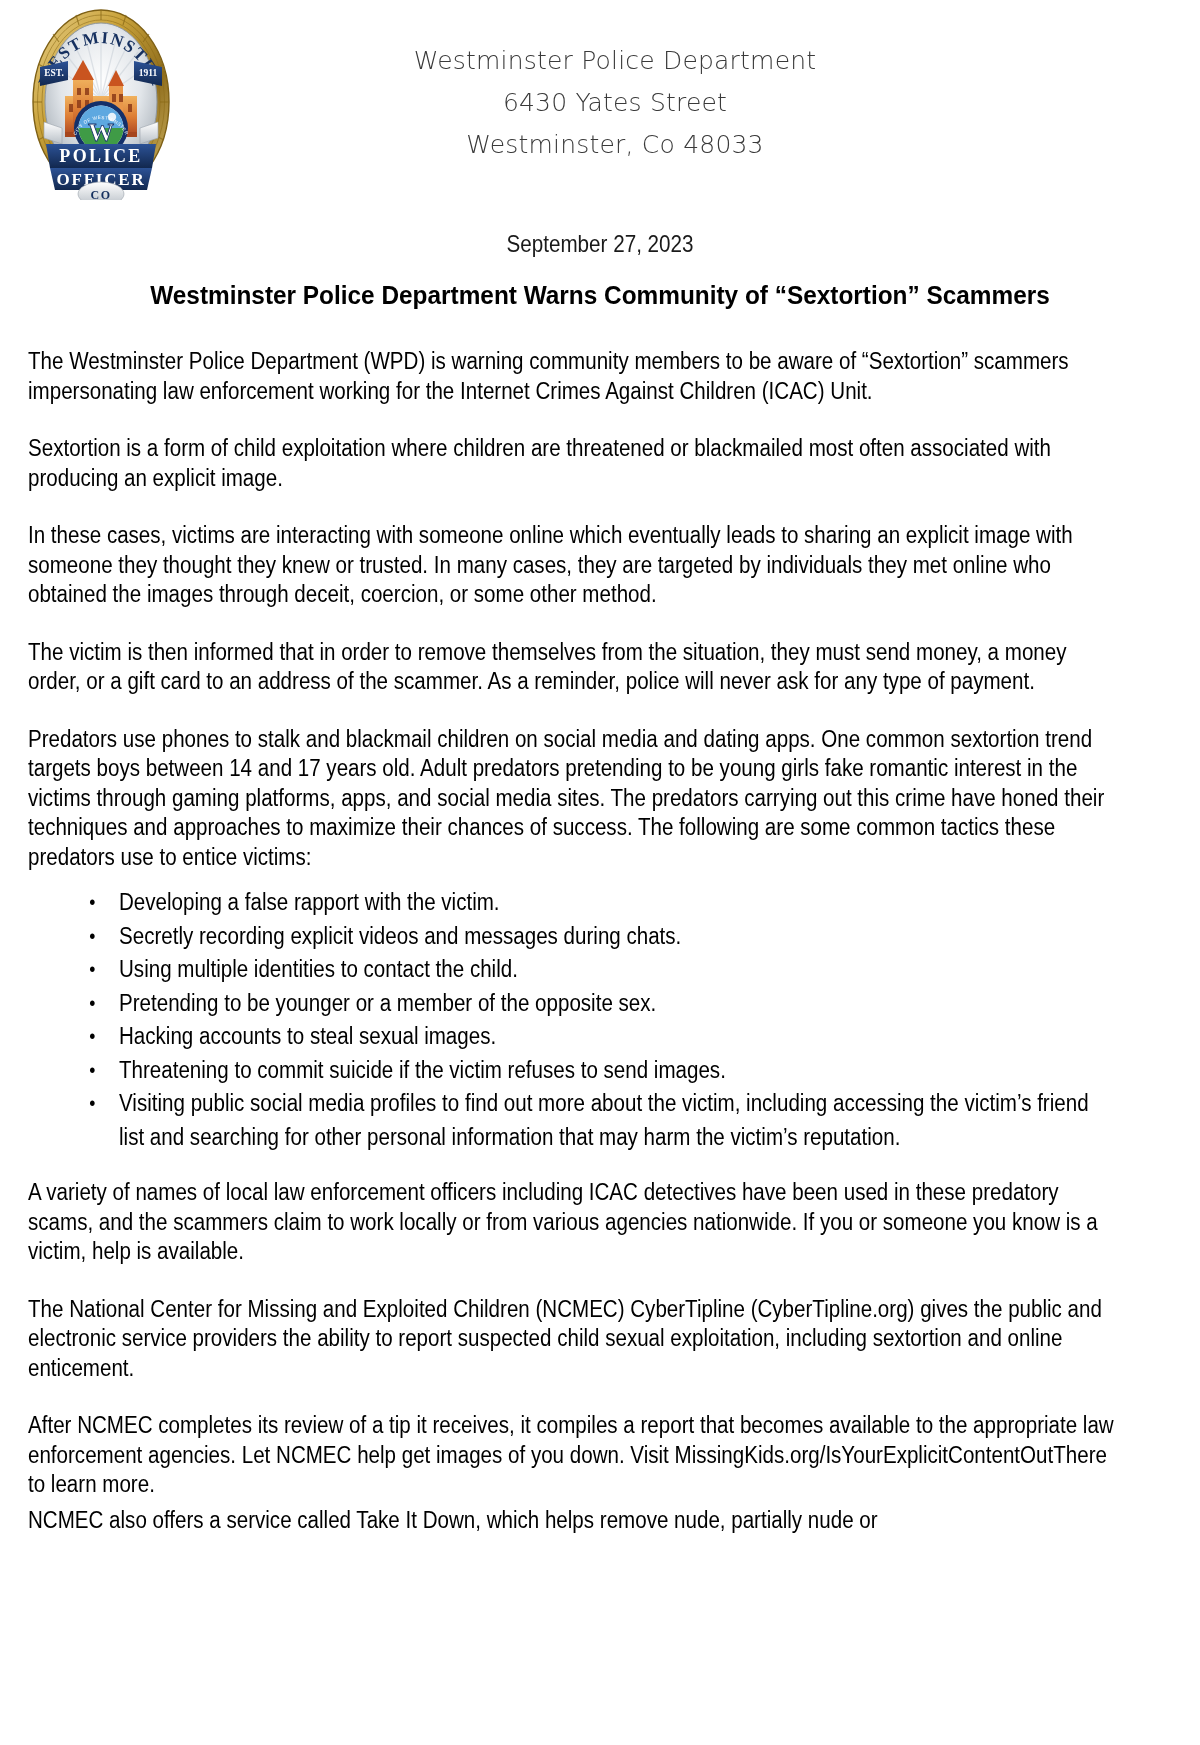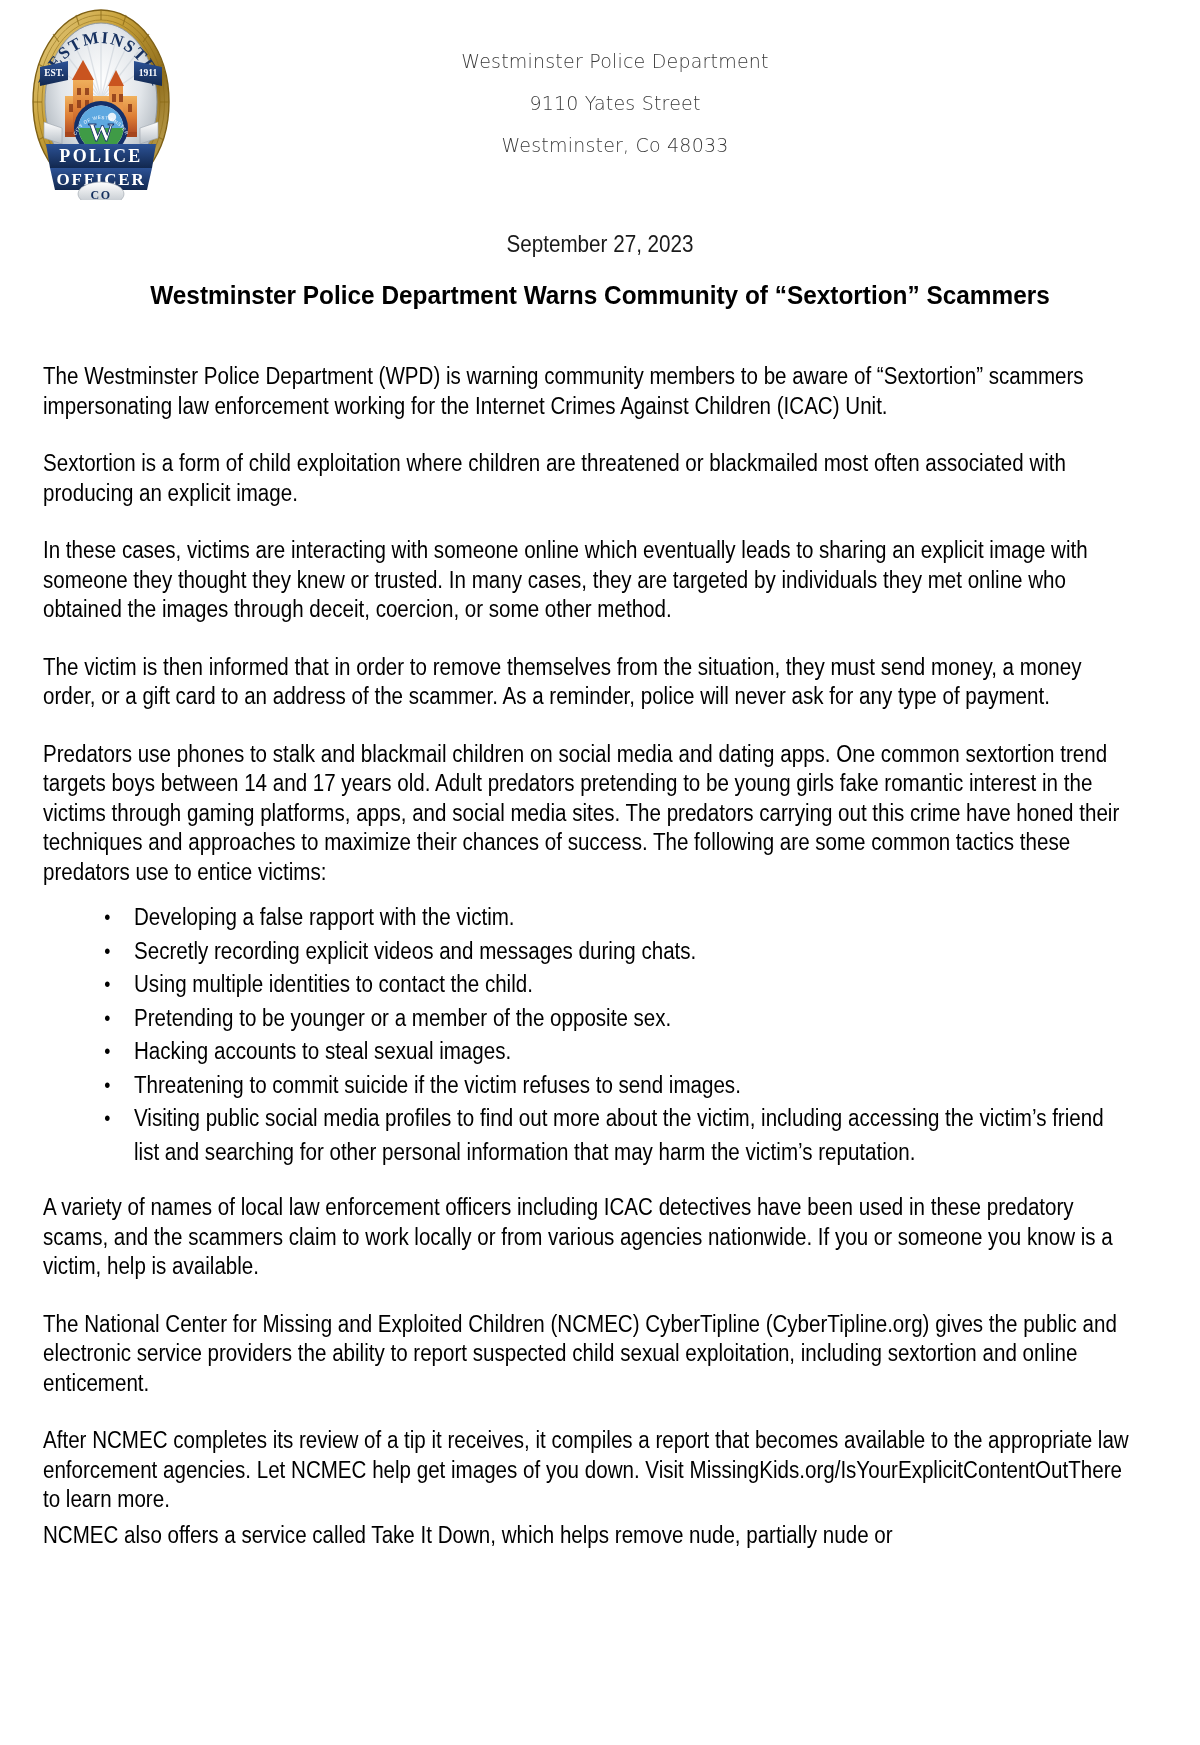--- a/index.html
+++ b/index.html
@@ -41,21 +41,21 @@
     position: absolute;
     left: 205px;
     top: 40px;
     width: 820px;
     text-align: center;
     font-family: "DejaVu Sans", sans-serif;
     font-weight: 300;
     color: #3a3a3a;
   }
   .header-line {
-    font-size: 19px;
+    font-size: 25px;
     line-height: 42px;
     letter-spacing: 0.2px;
     white-space: nowrap;
   }
 
   
   .date-line {
     text-align: center;
     font-family: "Liberation Sans", sans-serif;
     font-size: 24px;
@@ -71,21 +71,21 @@
     font-size: 26.5px;
     color: #000000;
     margin: 22px 0 0 0;
     transform: scaleX(0.92);
     transform-origin: center center;
     white-space: nowrap;
   }
 
   
   .body-wrap {
-    margin: 15px;
+    margin: 0;
     padding: 36px 28px 0 28px;
     width: 1144px;
     box-sizing: border-box;
   }
   .para {
     font-family: "Liberation Sans", sans-serif;
     font-size: 23.5px;
     line-height: 29.5px;
     color: #000000;
     margin: 0 0 28px 0;
@@ -262,21 +262,21 @@
           <path d="M 34 164 L 136 164 L 131 186 L 39 186 Z" fill="url(#navyG)"></path>
           <text x="85" y="181" font-family="'Liberation Serif', serif" font-size="17" font-weight="bold" fill="#ffffff" text-anchor="middle" letter-spacing="1.8">OFFICER</text>
           <ellipse cx="85" cy="190" rx="23" ry="12" fill="url(#ribG)" stroke="#9aa3ab" stroke-width="0.6"></ellipse>
           <text x="85" y="195" font-family="'Liberation Serif', serif" font-size="12" font-weight="bold" fill="#16305f" text-anchor="middle" letter-spacing="1.5">CO</text>
         </g>
       </svg>
     </div>
 
     <div class="header-block">
       <div class="header-line">Westminster Police Department</div>
-      <div class="header-line">9110 Yates Street</div>
+      <div class="header-line">6430 Yates Street</div>
       <div class="header-line">Westminster, Co 48033</div>
     </div>
   </div>
 
   <div class="date-line">September 27, 2023</div>
   <div class="headline">Westminster Police Department Warns Community of “Sextortion” Scammers</div>
 
   <div class="body-wrap">
 
     <p class="para">The Westminster Police Department (WPD) is warning community members to be aware of “Sextortion” scammers impersonating law enforcement working for the Internet Crimes Against Children (ICAC) Unit.</p>

